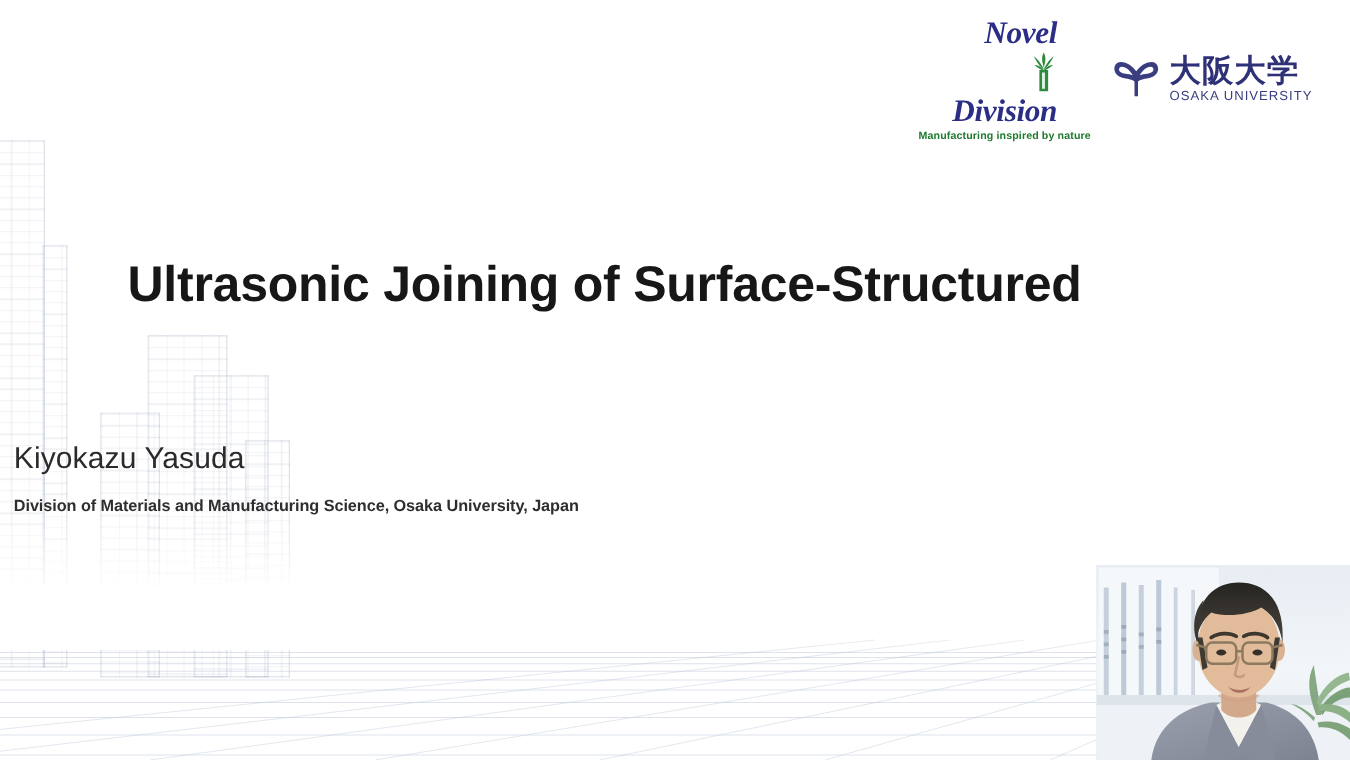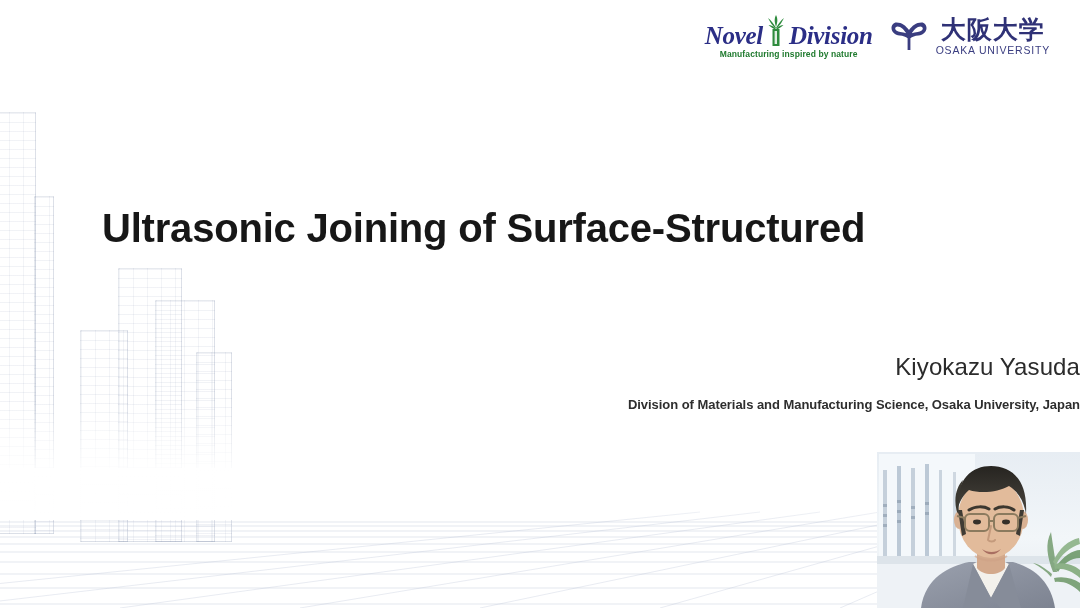--- a/index.html
+++ b/index.html
@@ -112,20 +112,21 @@
   #logo-novel-joining {
     display: flex;
     flex-direction: column;
     align-items: center;
     line-height: 1;
   }
   .nj-row {
     display: flex;
     align-items: flex-end;
     gap: 2px;
+    flex-direction: column;
   }
   .nj-word {
     font-family: "Liberation Serif", serif;
     font-weight: bold;
     font-style: italic;
     font-size: 25px;
     color: #2b2e86;
     letter-spacing: -0.3px;
     line-height: 1;
   }
@@ -149,21 +150,20 @@
   #logo-osaka {
     display: flex;
     align-items: center;
     gap: 9px;
   }
   .ou-mark { width: 36px; height: 34px; flex: none; }
   .ou-text {
     display: flex;
     flex-direction: column;
     line-height: 1;
-    align-items: center;
   }
   .ou-jp {
     font-family: "DejaVu Sans", sans-serif;
     font-size: 25px;
     font-weight: bold;
     color: #2f3176;
     letter-spacing: 1px;
     line-height: 1.05;
   }
   .ou-en {
@@ -193,21 +193,22 @@
     color: #171717;
     letter-spacing: -0.2px;
     white-space: nowrap;
   }
 
   #author-block {
     position: absolute;
     left: 0;
     right: 0;
     top: 352px;
-    text-align: right;
+    text-align: left;
+    padding-left: 11px;
   }
   #author-name {
     font-family: "Liberation Sans", sans-serif;
     font-size: 24px;
     font-weight: normal;
     color: #2b2b2b;
     line-height: 30px;
     letter-spacing: 0.1px;
   }
   #author-affiliation {

